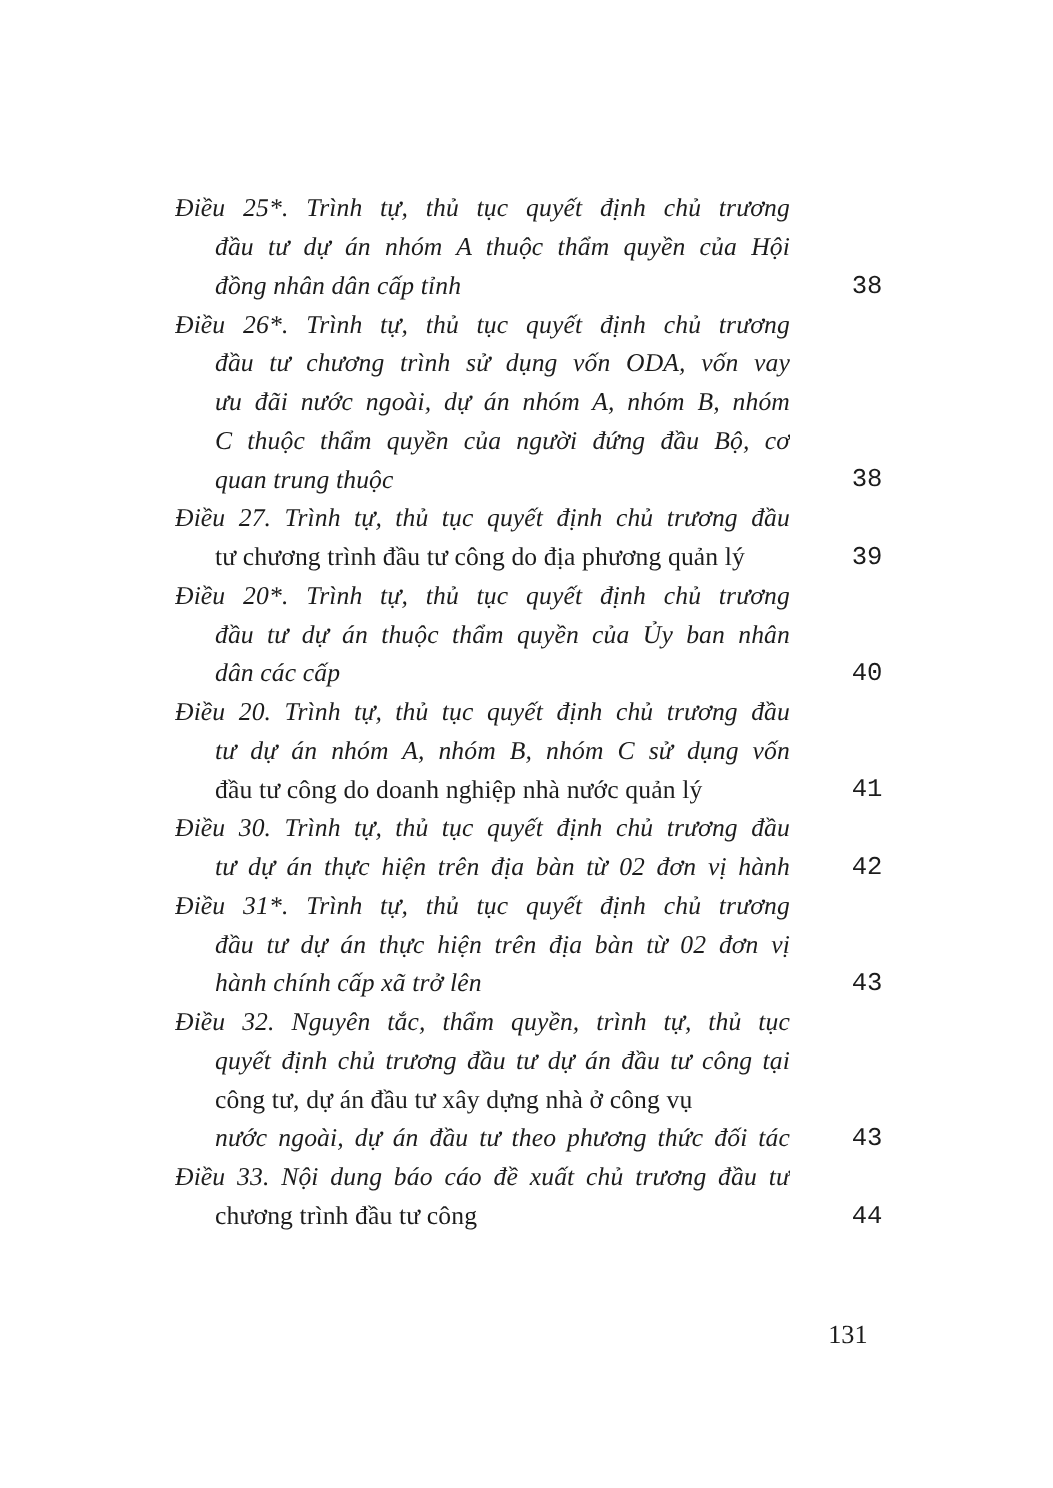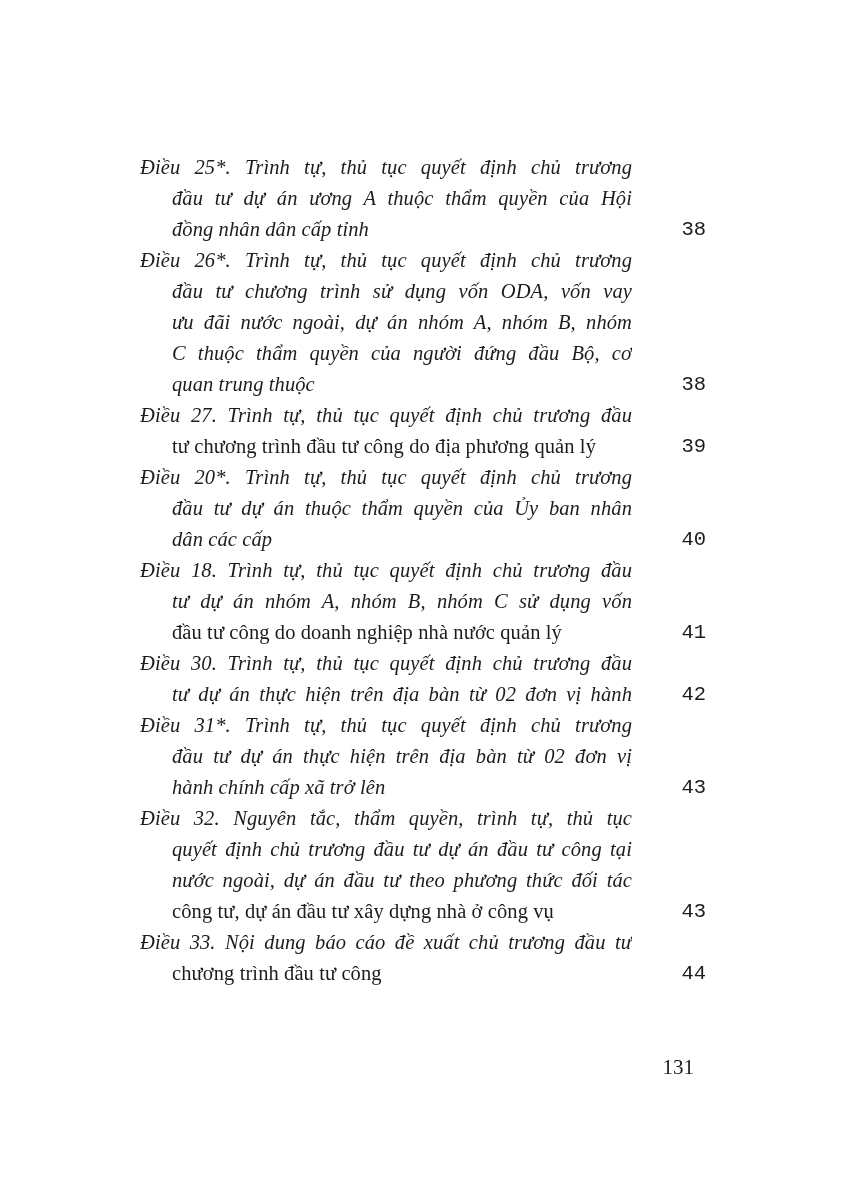--- a/index.html
+++ b/index.html
@@ -54,21 +54,21 @@
   }
 </style>
 </head>
 <body>
 
 <div class="sheet">
   <div class="toc" id="toc-list">
   <div class="entry italic">
     <div class="text">
           <div class="line first just">Điều 25*. Trình tự, thủ tục quyết định chủ trương</div>
-          <div class="line cont just">đầu tư dự án ương A thuộc thẩm quyền của Hội</div>
+          <div class="line cont just">đầu tư dự án nhóm A thuộc thẩm quyền của Hội</div>
           <div class="line cont">đồng nhân dân cấp tỉnh</div>
         </div>
     <span class="pagenum">38</span>
   </div>
 
   <div class="entry italic">
     <div class="text">
           <div class="line first just">Điều 26*. Trình tự, thủ tục quyết định chủ trương</div>
           <div class="line cont just">đầu tư chương trình sử dụng vốn ODA, vốn vay</div>
           <div class="line cont just">ưu đãi nước ngoài, dự án nhóm A, nhóm B, nhóm</div>
@@ -90,21 +90,21 @@
     <div class="text">
           <div class="line first just">Điều 20*. Trình tự, thủ tục quyết định chủ trương</div>
           <div class="line cont just">đầu tư dự án thuộc thẩm quyền của Ủy ban nhân</div>
           <div class="line cont">dân các cấp</div>
         </div>
     <span class="pagenum">40</span>
   </div>
 
   <div class="entry">
     <div class="text">
-          <div class="line first just">Điều 18. Trình tự, thủ tục quyết định chủ trương đầu</div>
+          <div class="line first just">Điều 20. Trình tự, thủ tục quyết định chủ trương đầu</div>
           <div class="line cont just">tư dự án nhóm A, nhóm B, nhóm C sử dụng vốn</div>
           <div class="line cont">đầu tư công do doanh nghiệp nhà nước quản lý</div>
         </div>
     <span class="pagenum">41</span>
   </div>
 
   <div class="entry">
     <div class="text">
           <div class="line first just">Điều 30. Trình tự, thủ tục quyết định chủ trương đầu</div>
           <div class="line cont just">tư dự án thực hiện trên địa bàn từ 02 đơn vị hành</div>
@@ -118,22 +118,22 @@
           <div class="line cont just">đầu tư dự án thực hiện trên địa bàn từ 02 đơn vị</div>
           <div class="line cont">hành chính cấp xã trở lên</div>
         </div>
     <span class="pagenum">43</span>
   </div>
 
   <div class="entry">
     <div class="text">
           <div class="line first just">Điều 32. Nguyên tắc, thẩm quyền, trình tự, thủ tục</div>
           <div class="line cont just">quyết định chủ trương đầu tư dự án đầu tư công tại</div>
+          <div class="line cont">công tư, dự án đầu tư xây dựng nhà ở công vụ</div>
           <div class="line cont just">nước ngoài, dự án đầu tư theo phương thức đối tác</div>
-          <div class="line cont">công tư, dự án đầu tư xây dựng nhà ở công vụ</div>
         </div>
     <span class="pagenum">43</span>
   </div>
 
   <div class="entry">
     <div class="text">
           <div class="line first just">Điều 33. Nội dung báo cáo đề xuất chủ trương đầu tư</div>
           <div class="line cont">chương trình đầu tư công</div>
         </div>
     <span class="pagenum">44</span>

